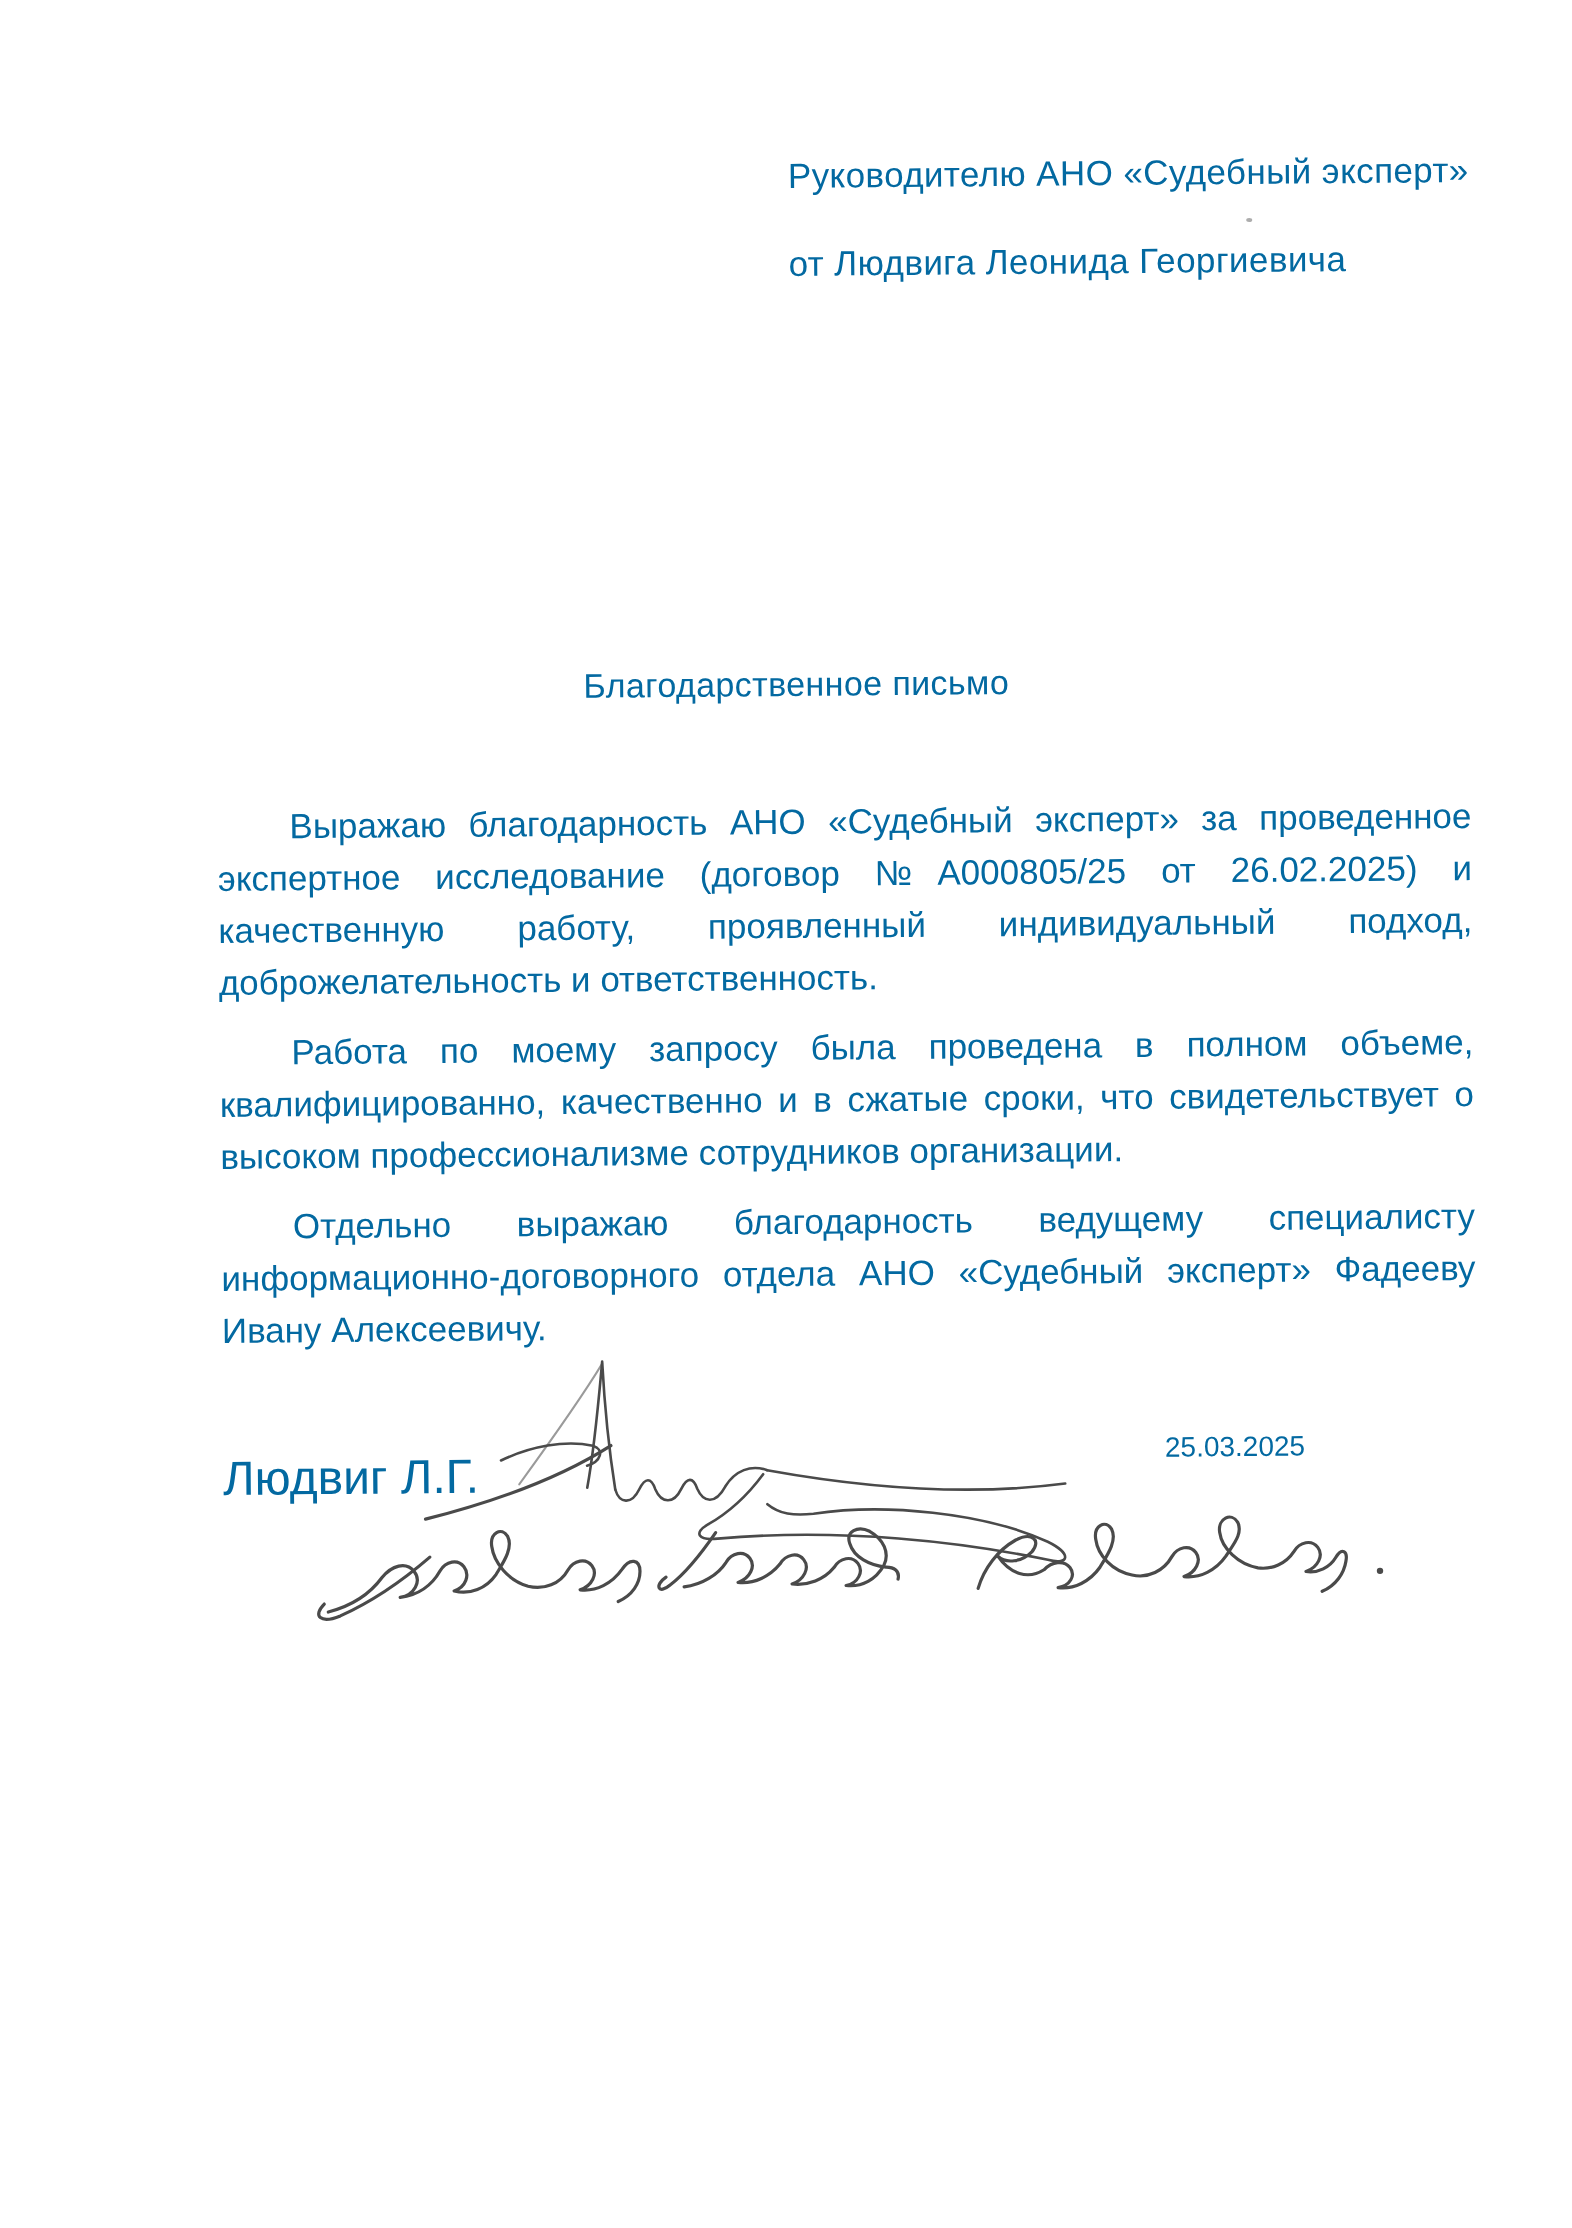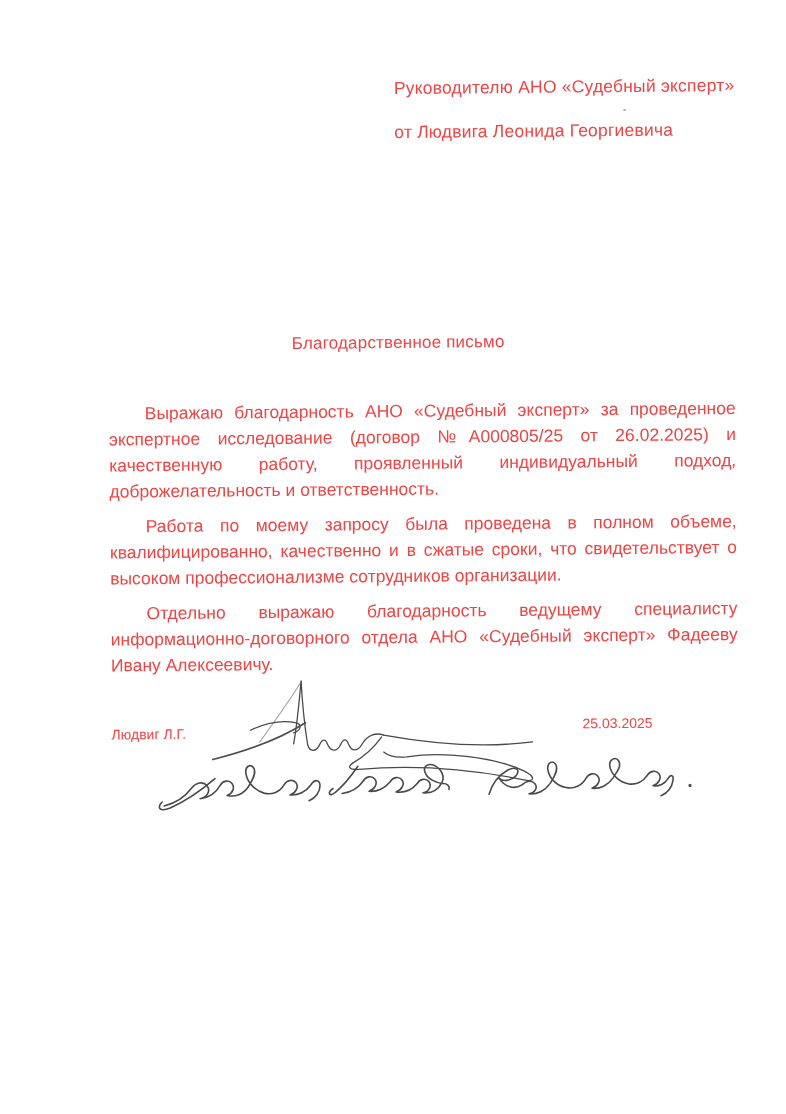--- a/index.html
+++ b/index.html
@@ -1,34 +1,34 @@
 <!DOCTYPE html>
 <html><head>
 <meta charset="utf-8">
 <style>
   html, body { margin:0; padding:0; background:#ffffff; }
   .page {
     position:relative; width:786px; height:1114px; background:#ffffff;
-    overflow:hidden; font-family:"Liberation Sans", sans-serif; color:#ef4444;
+    overflow:hidden; font-family:"Liberation Sans", sans-serif; color:#0369a1;
   }
   
   .scan { position:absolute; inset:0; transform:rotate(-0.5deg); transform-origin:50% 50%; }
 
   .header-block { position:absolute; left:398px; top:78px; font-size:17.5px; }
   .header-block .hline { margin-bottom:23px; white-space:nowrap; letter-spacing:0.2px; }
 
   .title { position:absolute; top:333px; left:0; width:100%; text-align:center; text-indent:14px; font-size:17px; letter-spacing:0.2px; }
 
   .body-text { position:absolute; left:110px; top:398px; width:627px; font-size:17.5px; line-height:26px; }
   .para { margin:0 0 9px 0; }
   .para .line { text-align:justify; text-align-last:justify; }
   .para .line.first { text-indent:36px; }
   .para .line.last  { text-align-last:left; }
 
-  .sign-name { position:absolute; left:110px; top:724px; font-size:14px; white-space:nowrap; }
+  .sign-name { position:absolute; left:110px; top:724px; font-size:24px; white-space:nowrap; }
   .date      { position:absolute; left:581px; top:717px; font-size:14px; white-space:nowrap; }
 
   .ink { position:absolute; left:0; top:0; width:786px; height:1114px; pointer-events:none; }
   .ink path { fill:none; stroke:#4a4a4a; stroke-width:1.6; stroke-linecap:round; stroke-linejoin:round; }
   .ink path.faint { stroke:#9a9a9a; stroke-width:1; }
   .ink path.thin  { stroke-width:1.3; }
 
   .speck { position:absolute; left:627px; top:111px; width:3px; height:2px; background:#8a8a8a; border-radius:50%; opacity:.7; }
 </style>
 </head>

